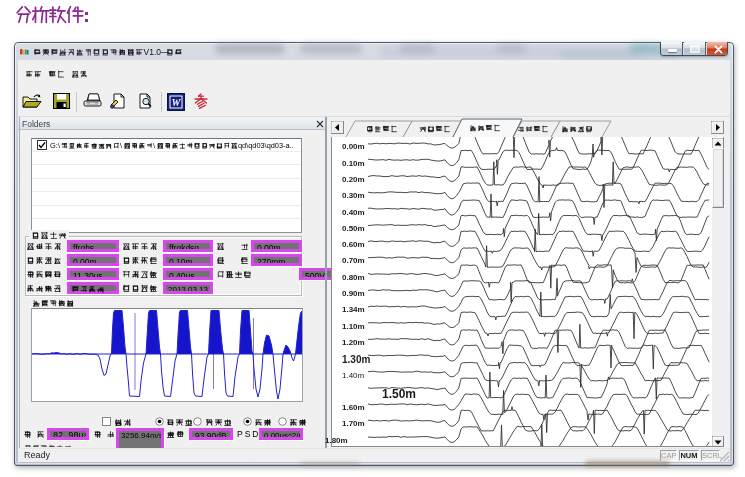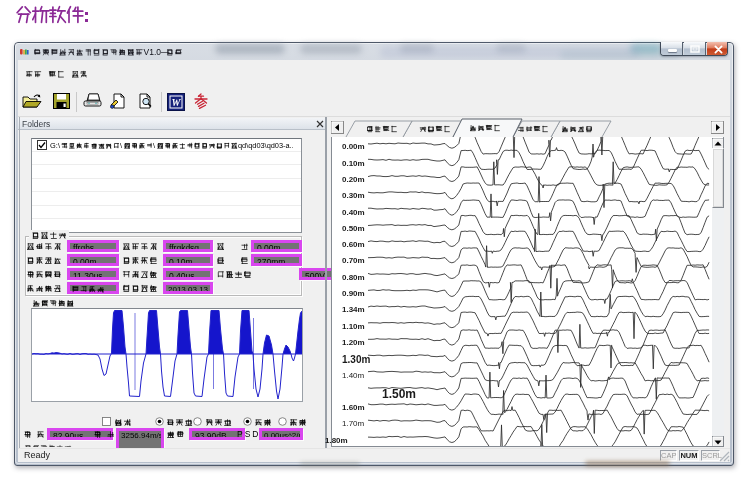--- a/index.html
+++ b/index.html
@@ -962,21 +962,21 @@
 <svg style="position:absolute;left:36px;top:429px" width="11" height="12" viewBox="0 0 11 12">
     <g stroke="#000" stroke-width="0.70" fill="none" stroke-linecap="butt">
       <line x1="1.5" y1="5.6" x2="7.7" y2="5.6"></line>
       <line x1="1.8" y1="7.1" x2="7.7" y2="7.1"></line>
       <line x1="1.6" y1="2.8" x2="7.5" y2="2.8"></line>
       <line x1="2.3" y1="2.7" x2="2.3" y2="8.0"></line>
       <line x1="4.5" y1="3.7" x2="1.8" y2="8.7"></line>
       <line x1="4.5" y1="3.7" x2="7.2" y2="8.7"></line>
     </g>
   </svg>
-<div class="fld" style="left:47px;top:428px;width:66px;height:12px;">82.90us</div>
+<div class="fld" style="left:47px;top:428px;width:42px;height:12px;font-family:Liberation Mono, monospace;">82.90us</div>
 <svg style="position:absolute;left:93px;top:429px" width="11" height="12" viewBox="0 0 11 12">
     <g stroke="#000" stroke-width="0.70" fill="none" stroke-linecap="butt">
       <line x1="1.4" y1="5.6" x2="7.3" y2="5.6"></line>
       <line x1="2.0" y1="7.1" x2="6.9" y2="7.1"></line>
       <line x1="1.7" y1="2.8" x2="6.9" y2="2.8"></line>
       <line x1="4.5" y1="2.4" x2="4.5" y2="8.8"></line>
       <line x1="6.7" y1="3.2" x2="6.7" y2="8.9"></line>
       <rect x="2.6" y="3.4" width="4.4" height="2.5" fill="none"></rect>
     </g>
   </svg>
@@ -1004,21 +1004,21 @@
 <svg style="position:absolute;left:176px;top:429px" width="11" height="12" viewBox="0 0 11 12">
     <g stroke="#000" stroke-width="0.70" fill="none" stroke-linecap="butt">
       <line x1="0.9" y1="4.2" x2="7.7" y2="4.2"></line>
       <line x1="1.1" y1="5.6" x2="7.1" y2="5.6"></line>
       <line x1="1.7" y1="2.8" x2="6.9" y2="2.8"></line>
       <line x1="4.5" y1="2.4" x2="4.5" y2="7.4"></line>
       <line x1="2.3" y1="2.2" x2="2.3" y2="7.8"></line>
       <rect x="2.0" y="3.3" width="4.7" height="4.3" fill="none"></rect>
     </g>
   </svg>
-<div class="fld" style="left:189px;top:428px;width:56px;height:12px;">93.90dB</div>
+<div class="fld" style="left:189px;top:428px;width:44px;height:12px;">93.90dB</div>
 <div class="abs" style="left:237px;top:429px;font-size:8.5px;letter-spacing:2px;color:#000;">PSD</div>
 <div class="fld" style="left:259px;top:428px;width:44px;height:12px;font-size:8px;padding-left:2px;">0.00us^2/m</div>
 <div class="abs" style="left:24px;top:443px;width:60px;height:4px;overflow:hidden;">
     <svg style="position:absolute;left:0px;top:0px" width="50" height="11" viewBox="0 0 50 11">
       <g stroke="#333" stroke-width="0.70" fill="none" stroke-linecap="butt">
         <line x1="1.9" y1="6.4" x2="6.6" y2="6.4"></line>
         <line x1="1.3" y1="2.6" x2="6.2" y2="2.6"></line>
         <line x1="1.6" y1="7.7" x2="6.2" y2="7.7"></line>
         <line x1="2.1" y1="3.1" x2="2.1" y2="7.6"></line>
         <line x1="5.9" y1="2.8" x2="5.9" y2="7.1"></line>
@@ -1229,21 +1229,21 @@
 <div class="abs" style="left:342px;top:256.4px;font-size:8px;font-weight:bold;color:#1a1a1a;">0.70m</div>
 <div class="abs" style="left:342px;top:272.7px;font-size:8px;font-weight:bold;color:#1a1a1a;">0.80m</div>
 <div class="abs" style="left:342px;top:289.0px;font-size:8px;font-weight:bold;color:#1a1a1a;">0.90m</div>
 <div class="abs" style="left:342px;top:305.3px;font-size:8px;font-weight:bold;color:#1a1a1a;">1.34m</div>
 <div class="abs" style="left:342px;top:321.6px;font-size:8px;font-weight:bold;color:#1a1a1a;">1.10m</div>
 <div class="abs" style="left:342px;top:337.9px;font-size:8px;font-weight:bold;color:#1a1a1a;">1.20m</div>
 <div class="abs" style="left:342px;top:354.2px;font-size:10px;font-weight:bold;color:#1a1a1a;">1.30m</div>
 <div class="abs" style="left:342px;top:370.5px;font-size:8px;font-weight:normal;color:#1a1a1a;">1.40m</div>
 <div class="abs" style="left:342px;top:386.8px;font-size:12px;font-weight:bold;color:#1a1a1a;margin-left:40px;">1.50m</div>
 <div class="abs" style="left:342px;top:403.1px;font-size:8px;font-weight:bold;color:#1a1a1a;">1.60m</div>
-<div class="abs" style="left:342px;top:419.4px;font-size:8px;font-weight:normal;color:#1a1a1a;">1.70m</div>
+<div class="abs" style="left:342px;top:419.4px;font-size:8px;font-weight:bold;color:#1a1a1a;">1.70m</div>
 <div class="abs" style="left:325px;top:435.7px;font-size:8px;font-weight:bold;color:#1a1a1a;">1.80m</div>
 <div class="abs" style="left:712px;top:138px;width:12px;height:308px;background:#eef0f2;"></div>
 <svg class="abs" style="left:712px;top:138px" width="12" height="11" viewBox="0 0 12 11">
 <rect x="0.5" y="0.5" width="11" height="10" fill="#f0f0f0" stroke="#82878e" stroke-width="1"></rect>
 <path d="M1 10 L1 1 L11 1" stroke="#fff" fill="none"></path>
     <path d="M6 3.5 L9.5 7.5 L2.5 7.5 Z" fill="#000"></path>
   </svg>
 <svg class="abs" style="left:712px;top:436px" width="12" height="11" viewBox="0 0 12 11">
 <rect x="0.5" y="0.5" width="11" height="10" fill="#f0f0f0" stroke="#82878e" stroke-width="1"></rect>
 <path d="M1 10 L1 1 L11 1" stroke="#fff" fill="none"></path>

